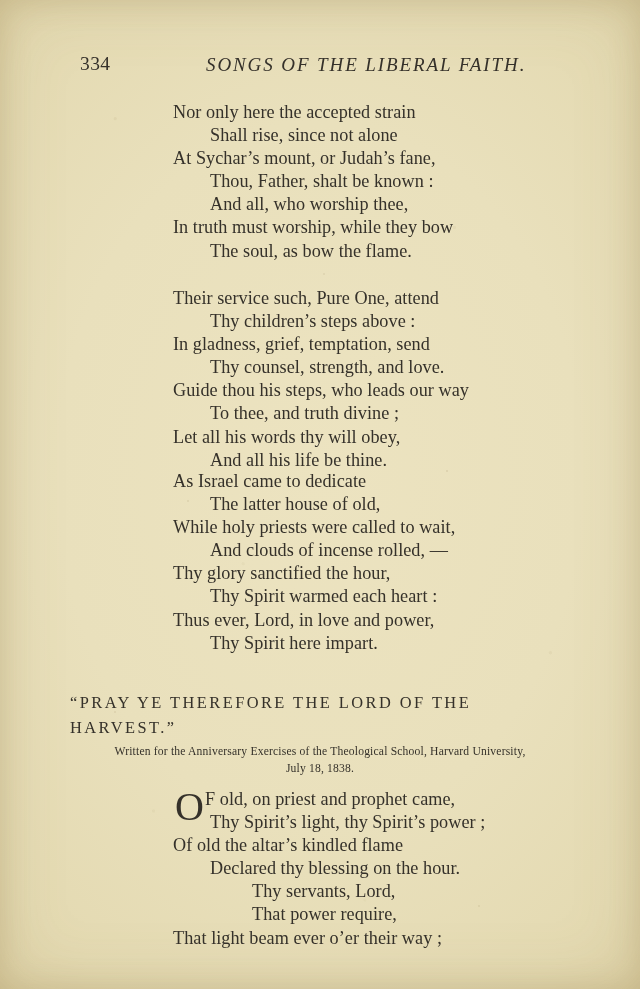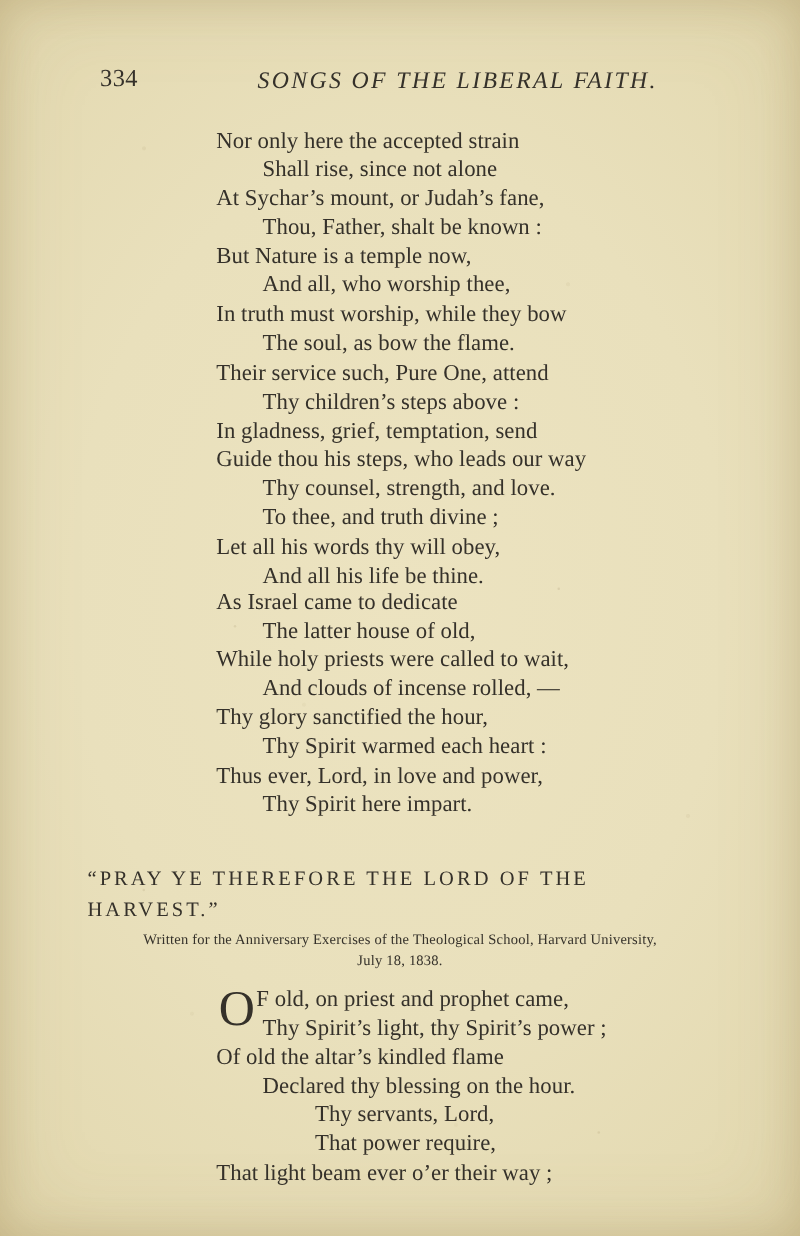--- a/index.html
+++ b/index.html
@@ -168,31 +168,30 @@
     <div class="running-head">
       <span class="folio">334</span>
       <span class="head-title">SONGS OF THE LIBERAL FAITH.</span>
     </div>
 
     <div class="stanza" id="stanza-1">
         <div class="vline ind-0">Nor only here the accepted strain</div>
         <div class="vline ind-1">Shall rise, since not alone</div>
         <div class="vline ind-0">At Sychar’s mount, or Judah’s fane,</div>
         <div class="vline ind-1">Thou, Father, shalt be known :</div>
-        <div class="vline ind-0">But Nature is a temple now,</div>
         <div class="vline ind-1">And all, who worship thee,</div>
         <div class="vline ind-0">In truth must worship, while they bow</div>
         <div class="vline ind-1">The soul, as bow the flame.</div>
       </div>
     <div class="stanza" id="stanza-2">
         <div class="vline ind-0">Their service such, Pure One, attend</div>
         <div class="vline ind-1">Thy children’s steps above :</div>
         <div class="vline ind-0">In gladness, grief, temptation, send</div>
+        <div class="vline ind-1">Thy counsel, strength, and love.</div>
         <div class="vline ind-0">Guide thou his steps, who leads our way</div>
-        <div class="vline ind-1">Thy counsel, strength, and love.</div>
         <div class="vline ind-1">To thee, and truth divine ;</div>
         <div class="vline ind-0">Let all his words thy will obey,</div>
         <div class="vline ind-1">And all his life be thine.</div>
       </div>
     <div class="stanza" id="stanza-3">
         <div class="vline ind-0">As Israel came to dedicate</div>
         <div class="vline ind-1">The latter house of old,</div>
         <div class="vline ind-0">While holy priests were called to wait,</div>
         <div class="vline ind-1">And clouds of incense rolled, —</div>
         <div class="vline ind-0">Thy glory sanctified the hour,</div>

